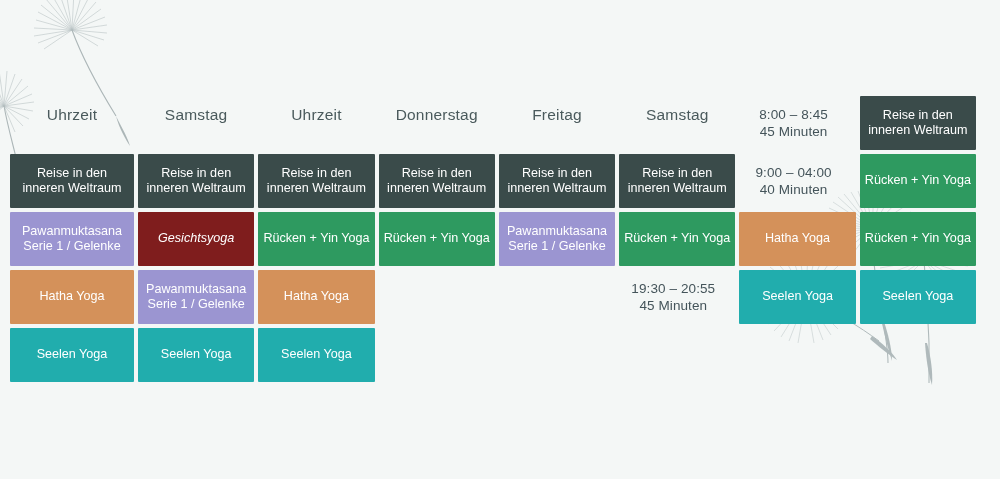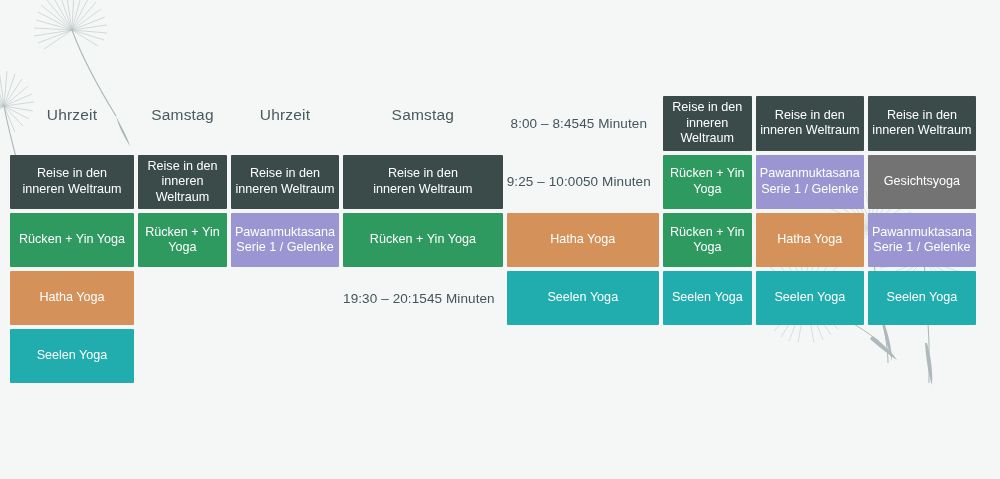--- a/index.html
+++ b/index.html
@@ -77,21 +77,21 @@
     white-space: nowrap;
   }
   .hdr.time-hdr {
     justify-content: center;
   }
 
   
   .timecell {
     min-height: 54px;
     display: flex;
-    flex-direction: row;
+    flex-direction: column;
     align-items: center;
     justify-content: center;
     color: #44545a;
     font-size: 13.5px;
     line-height: 17px;
     text-align: center;
     white-space: nowrap;
     padding-right: 8px;
     box-sizing: border-box;
   }
@@ -286,62 +286,64 @@
         <path d="M124,145 C134,152 144,161 149,169 C141,164 130,155 122,148 Z" fill="#77888b" stroke="none"></path>
       </g>
     </svg>
   </div>
 
   <div id="schedule">
     <div class="grid" id="grid">
         <div class="hdr time-hdr">Uhrzeit</div>
         <div class="hdr">Samstag</div>
         <div class="hdr">Uhrzeit</div>
+        <div class="hdr">Donnerstag</div>
+        <div class="hdr">Freitag</div>
         <div class="hdr">Samstag</div>
         <div class="timecell r1">
           <span class="rng">8:00 – 8:45</span>
           <span class="dur">45 Minuten</span>
         </div>
         <div class="cell r1" style="background: rgb(58, 75, 74);">Reise in den
 inneren Weltraum</div>
         <div class="cell r1" style="background: rgb(58, 75, 74);">Reise in den
 inneren Weltraum</div>
         <div class="cell r1" style="background: rgb(58, 75, 74);">Reise in den
 inneren Weltraum</div>
         <div class="cell r1" style="background: rgb(58, 75, 74);">Reise in den
 inneren Weltraum</div>
         <div class="cell r1" style="background: rgb(58, 75, 74);">Reise in den
 inneren Weltraum</div>
         <div class="cell r1" style="background: rgb(58, 75, 74);">Reise in den
 inneren Weltraum</div>
         <div class="cell r1" style="background: rgb(58, 75, 74);">Reise in den
 inneren Weltraum</div>
         <div class="timecell r2">
-          <span class="rng">9:25 – 10:00</span>
-          <span class="dur">50 Minuten</span>
+          <span class="rng">9:00 – 04:00</span>
+          <span class="dur">40 Minuten</span>
         </div>
         <div class="cell r2" style="background: rgb(46, 154, 96);">Rücken + Yin Yoga</div>
         <div class="cell r2" style="background: rgb(155, 149, 209);">Pawanmuktasana
 Serie 1 / Gelenke</div>
-        <div class="cell r2" style="background: #737373;">Gesichtsyoga</div>
+        <div class="cell r2" style="background: #7f1d1d; font-style: italic;">Gesichtsyoga</div>
         <div class="cell r2" style="background: rgb(46, 154, 96);">Rücken + Yin Yoga</div>
         <div class="cell r2" style="background: rgb(46, 154, 96);">Rücken + Yin Yoga</div>
         <div class="cell r2" style="background: rgb(155, 149, 209);">Pawanmuktasana
 Serie 1 / Gelenke</div>
         <div class="cell r2" style="background: rgb(46, 154, 96);">Rücken + Yin Yoga</div>
         <div class="cell r3" style="background: rgb(212, 145, 90);">Hatha  Yoga</div>
         <div class="cell r3" style="background: rgb(46, 154, 96);">Rücken + Yin Yoga</div>
         <div class="cell r3" style="background: rgb(212, 145, 90);">Hatha Yoga</div>
         <div class="cell r3" style="background: rgb(155, 149, 209);">Pawanmuktasana
 Serie 1  / Gelenke</div>
         <div class="cell r3" style="background: rgb(212, 145, 90);">Hatha  Yoga</div>
         <div class="cell r3 empty" style="background: transparent;"></div>
         <div class="cell r3 empty" style="background: transparent;"></div>
         <div class="timecell r4">
-          <span class="rng">19:30 – 20:15</span>
+          <span class="rng">19:30 – 20:55</span>
           <span class="dur">45 Minuten</span>
         </div>
         <div class="cell r4" style="background: rgb(33, 173, 173);">Seelen Yoga</div>
         <div class="cell r4" style="background: rgb(33, 173, 173);">Seelen Yoga</div>
         <div class="cell r4" style="background: rgb(33, 173, 173);">Seelen Yoga</div>
         <div class="cell r4" style="background: rgb(33, 173, 173);">Seelen Yoga</div>
         <div class="cell r4" style="background: rgb(33, 173, 173);">Seelen Yoga</div>
         <div class="cell r4 empty" style="background: transparent;"></div>
         <div class="cell r4 empty" style="background: transparent;"></div>
       </div>

